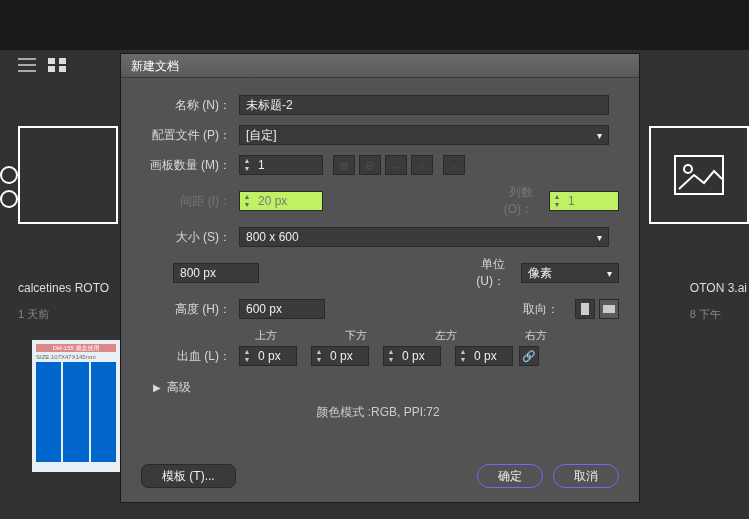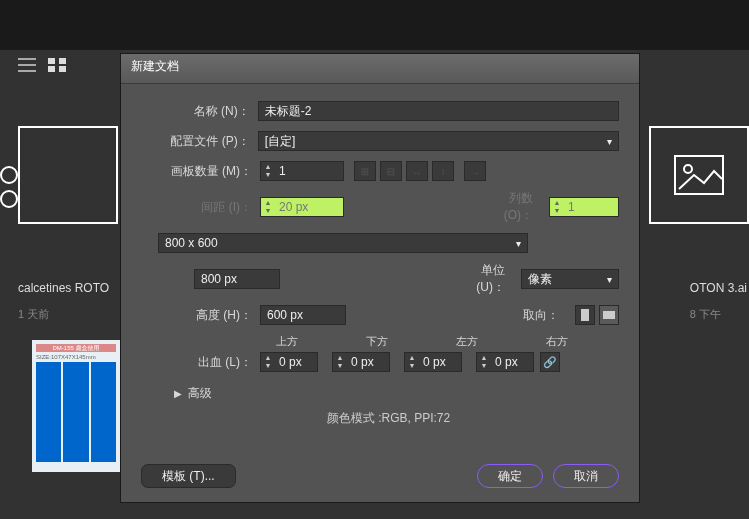--- a/index.html
+++ b/index.html
@@ -24,22 +24,22 @@
 .file-sublabel { color: #888; font-size: 11px; margin-top:12px; }
 .file-label.l2 { top: 281px; right: 2px; }
 .thumb { position: absolute; top: 340px; left: 32px; width: 88px; height: 132px; background: #e8f0f6; padding:4px; }
 .thumb .bar-top { background:#d88; height:8px; font-size:6px; color:#fff; text-align:center; line-height:8px;}
 .thumb .size-txt { font-size:6px; color:#666; margin:2px 0;}
 .thumb .box-area { display:flex; gap:2px; height:100px; }
 .thumb .box-area div { background:#0066cc; flex:1; }
 
 
 .dialog { position: absolute; top: 53px; left: 120px; width: 520px; height: 450px; background: #535353; border: 1px solid #1a1a1a; }
-.titlebar { height: 30px; background: linear-gradient(#6b6b6b,#595959); border-bottom:1px solid #3a3a3a; color: #fff; font-size: 12px; padding: 4px 10px; }
-.dialog-body { padding: 16px 20px 10px 37px; color: #d8d8d8; font-size: 12px; }
+.titlebar { height: 24px; background: linear-gradient(#6b6b6b,#595959); border-bottom:1px solid #3a3a3a; color: #fff; font-size: 12px; padding: 4px 10px; }
+.dialog-body { padding: 16px 20px 10px 16px; color: #d8d8d8; font-size: 12px; }
 .row { display: flex; align-items: center; margin-bottom: 8px; min-height: 22px; }
 .lbl { width: 102px; text-align: right; padding-right: 8px; font-size: 12px; }
 .lbl.disabled { color: #777; }
 input[type=text].fld, .select-fld { background: #3a3a3a; border: 1px solid #2a2a2a; color: #eee; height: 20px; padding: 1px 6px; font-size: 12px; }
 .fld.wide { width: 370px; }
 .select-fld { width: 370px; display:flex; align-items:center; justify-content:space-between; cursor:pointer; }
 .select-fld.mid { width: 98px; }
 .select-fld .caret { font-size:10px; }
 .stepper { display:flex; align-items:center; background:#3a3a3a; border:1px solid #2a2a2a; height:20px; }
 .stepper.disabled { background:#bef264; color:#777; }
@@ -169,20 +169,21 @@
       <div class="stepper small disabled">
         <div class="arrows">
             <span>▲</span>
             <span>▼</span>
           </div>
         <input type="text" disabled="" value="1" style="">
       </div>
     </div>
 
     <div class="row">
+      <div class="lbl">大小 (S)：</div>
       <div class="select-fld">
         <span>800 x 600</span>
         <span class="caret">▾</span>
       </div>
     </div>
 
     <div class="row">
       <input type="text" class="fld" style="width: 86px; margin-left: 36px;" value="800 px">
       <div class="unit-lbl lbl">单位 (U)：</div>
       <div class="select-fld mid">

